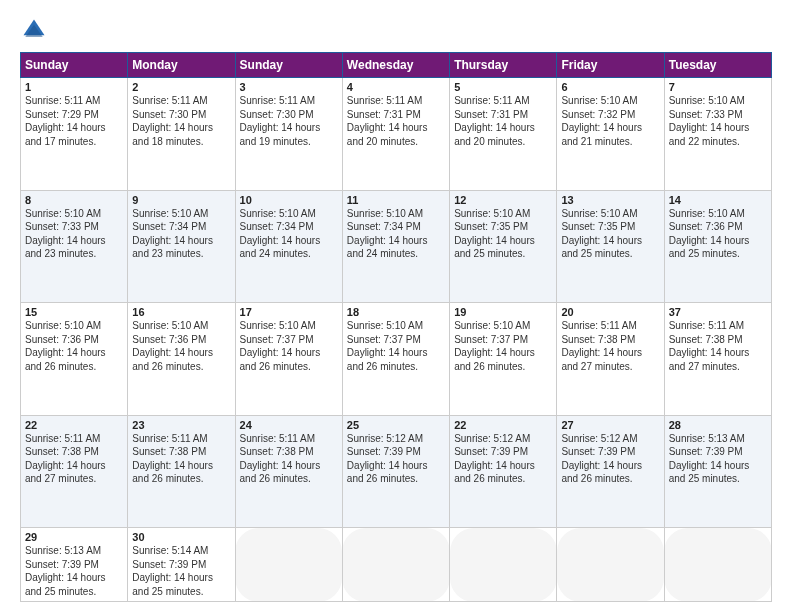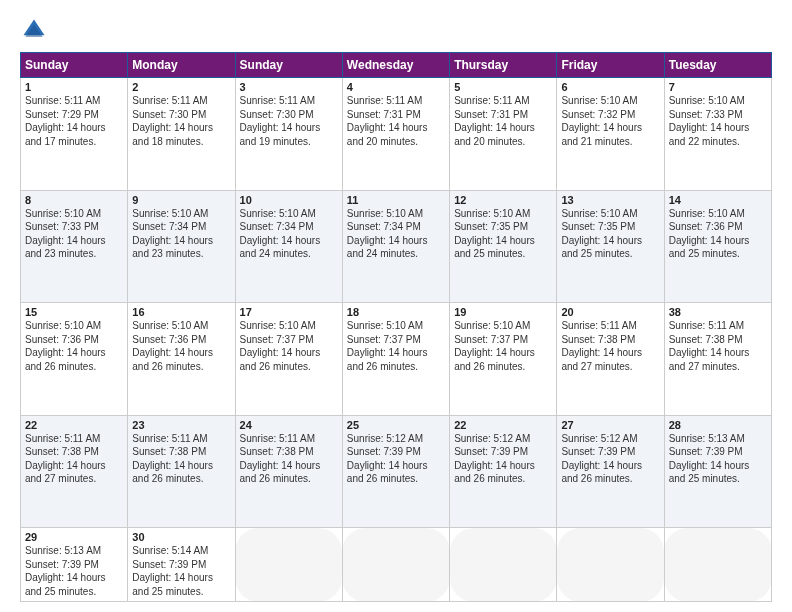--- a/index.html
+++ b/index.html
@@ -217,21 +217,21 @@
           </td>
           <td>
             <span class="day-num">19</span>
             <div class="day-info">Sunrise: 5:10 AM<br>Sunset: 7:37 PM<br>Daylight: 14 hours and 26 minutes.</div>
           </td>
           <td>
             <span class="day-num">20</span>
             <div class="day-info">Sunrise: 5:11 AM<br>Sunset: 7:38 PM<br>Daylight: 14 hours and 27 minutes.</div>
           </td>
           <td>
-            <span class="day-num">38</span>
+            <span class="day-num">37</span>
             <div class="day-info">Sunrise: 5:11 AM<br>Sunset: 7:38 PM<br>Daylight: 14 hours and 27 minutes.</div>
           </td>
         </tr>
         <tr>
           <td>
             <span class="day-num">22</span>
             <div class="day-info">Sunrise: 5:11 AM<br>Sunset: 7:38 PM<br>Daylight: 14 hours and 27 minutes.</div>
           </td>
           <td>
             <span class="day-num">23</span>

